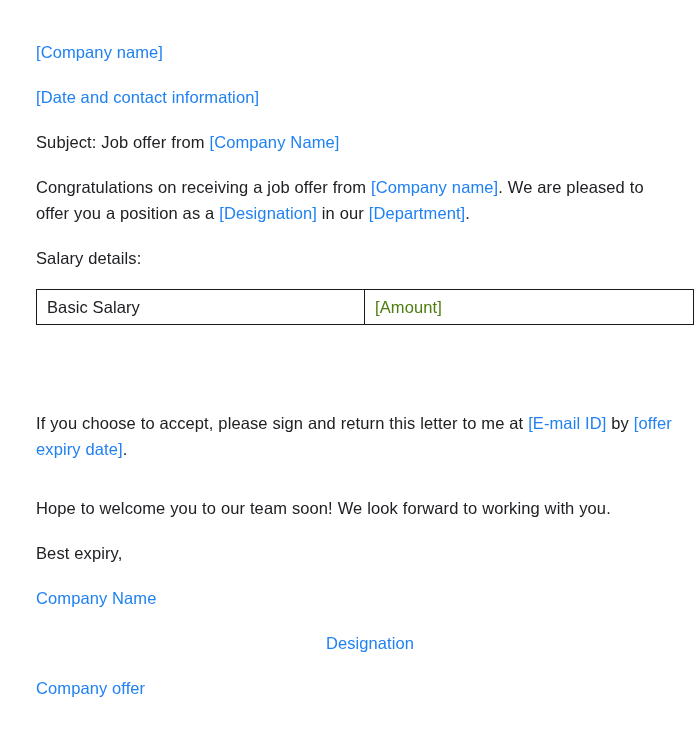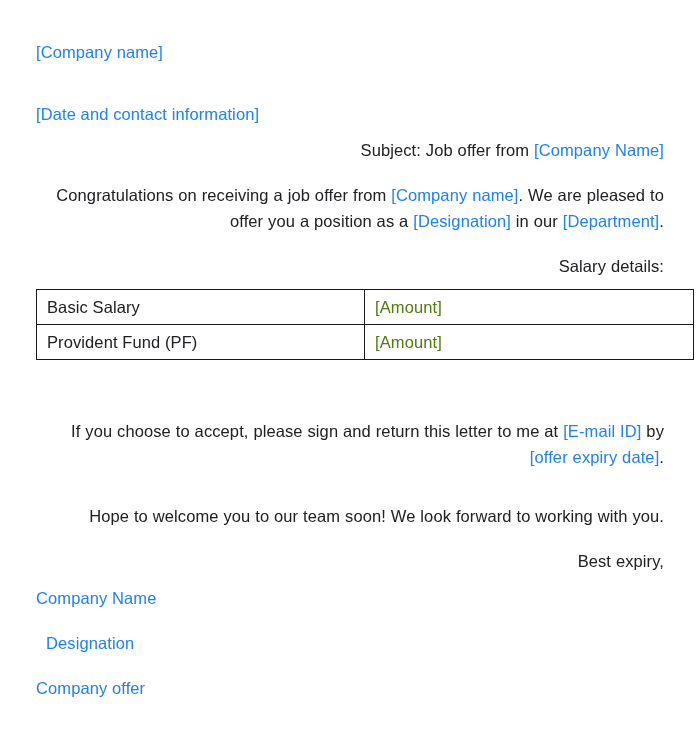--- a/index.html
+++ b/index.html
@@ -31,48 +31,47 @@
     top: 0;
     width: 636px;
   }
 
   .para {
     font-size: 16.5px;
     line-height: 26px;
     color: #202124;
     letter-spacing: 0.1px;
     word-spacing: 0.2px;
-    margin: 8px;
-    text-align: right;
+    margin: 0;
   }
 
   .ph {
     color: #2081f2;
   }
 
   .blue-line {
     color: #2081f2;
     font-size: 16.5px;
     line-height: 26px;
     letter-spacing: 0.1px;
     margin: 0;
   }
 
   
   .r-company-name   { position: absolute; top: 39px;  left: 0; width: 636px; }
-  .r-date-contact   { position: absolute; top: 84px;  left: 0; width: 636px; margin-top: 17px; }
+  .r-date-contact   { position: absolute; top: 84px;  left: 0; width: 636px; }
   .r-subject        { position: absolute; top: 129px; left: 0; width: 636px; }
   .r-congrats       { position: absolute; top: 174px; left: 0; width: 636px; }
   .r-salary-label   { position: absolute; top: 245px; left: 0; width: 636px; }
   .r-table          { position: absolute; top: 289px; left: 0; width: 636px; }
   .r-accept         { position: absolute; top: 410px; left: 0; width: 636px; }
   .r-hope           { position: absolute; top: 495px; left: 0; width: 636px; }
   .r-regards        { position: absolute; top: 540px; left: 0; width: 636px; }
   .r-sender         { position: absolute; top: 585px; left: 0; width: 636px; }
-  .r-designation    { position: absolute; top: 630px; left: 10px; width: 636px; }
+  .r-designation    { position: absolute; top: 630px; left: 16px; width: 636px; text-align: center; }
   .r-company-sig    { position: absolute; top: 675px; left: 0; width: 636px; }
 
   table.salary-table {
     border-collapse: collapse;
     width: 635px;
     table-layout: fixed;
   }
   table.salary-table td {
     border: 1.4px solid #1a1a1a;
     height: 34px;
@@ -112,24 +111,20 @@
       <p class="para">Salary details:</p>
     </div>
 
     <div class="r-table">
       <table class="salary-table">
         <tbody>
           <tr>
             <td class="col-label">Basic Salary</td>
             <td class="col-value">[Amount]</td>
           </tr>
-          <tr>
-            <td class="col-label">Provident Fund (PF)</td>
-            <td class="col-value">[Amount]</td>
-          </tr>
         </tbody>
       </table>
     </div>
 
     <div class="r-accept">
       <p class="para"><span>If you choose to accept, please sign and return this letter to me at </span><span class="ph">[E-mail ID]</span><span> by </span><span class="ph">[offer expiry date]</span><span>.</span></p>
     </div>
 
     <div class="r-hope">
       <p class="para">Hope to welcome you to our team soon! We look forward to working with you.</p>

